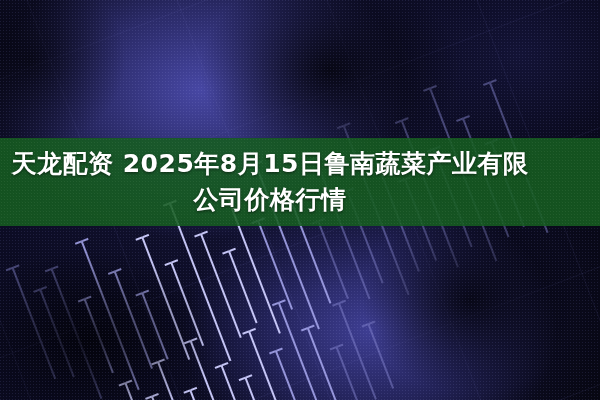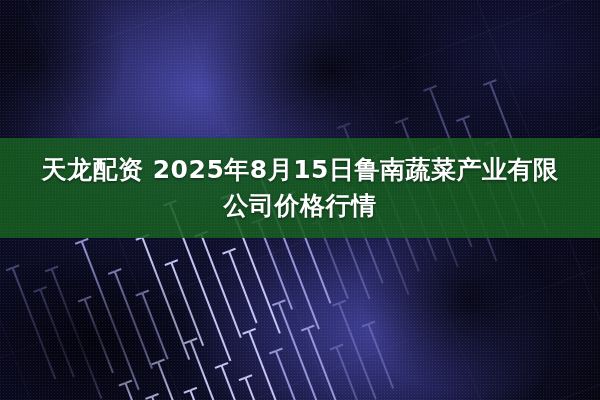--- a/index.html
+++ b/index.html
@@ -109,25 +109,24 @@
   
   .blur-lo  { filter: blur(0.35px); }
   .blur-mid { filter: blur(1.1px); }
 
   
   .banner {
     position: absolute;
     left: 0;
     right: 0;
     top: 138px;
-    height: 100px;
+    height: 88px;
     background: rgba(22,92,32,0.88);
     display: flex;
     align-items: center;
-    justify-content: center;
     overflow: hidden;
   }
   .banner-halftone {
     position: absolute;
     inset: 0;
     background-image: radial-gradient(rgba(210,255,210,0.07) 0.7px, transparent 0.8px);
     background-size: 3px 3px;
     pointer-events: none;
   }
   .banner-title {

